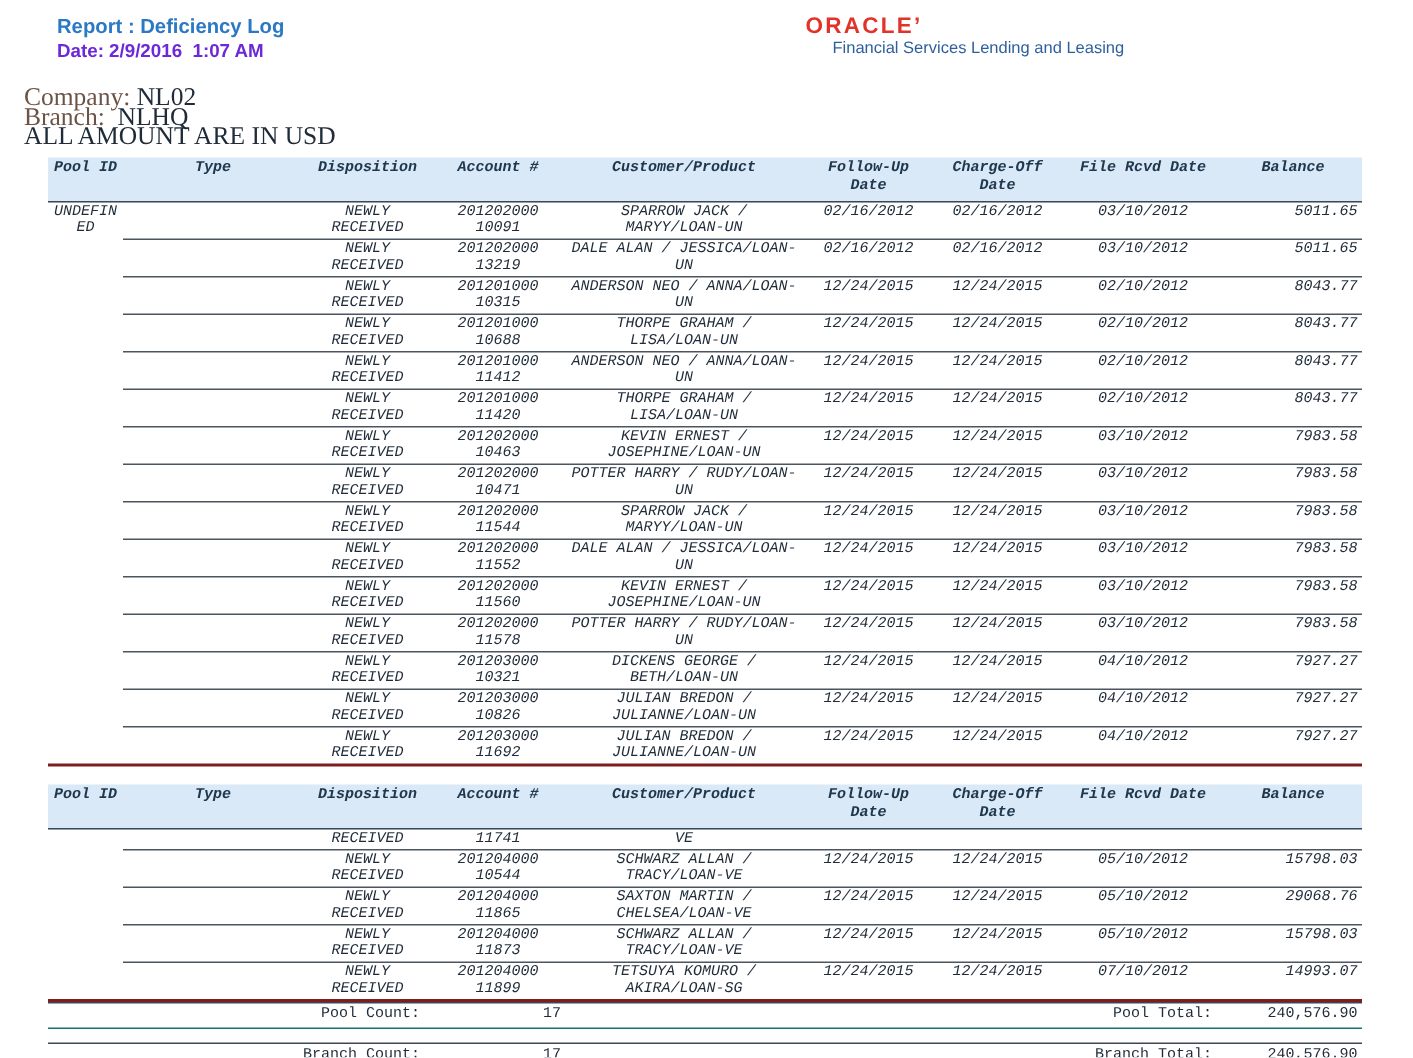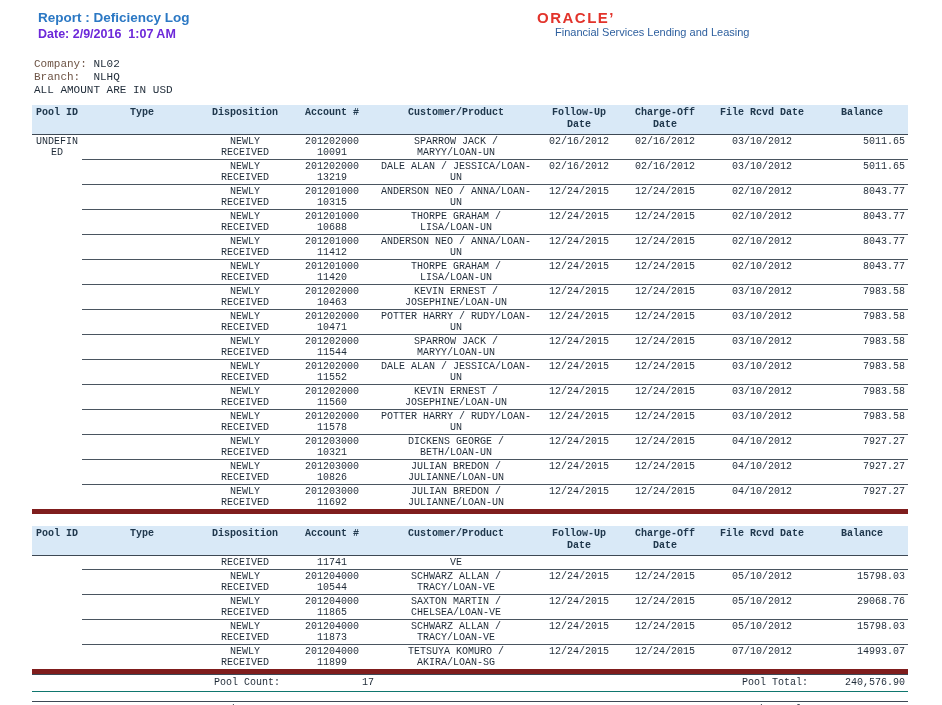--- a/index.html
+++ b/index.html
@@ -28,32 +28,32 @@
   .oracle-logo {
     font-family:"Liberation Sans",sans-serif;
     font-weight:bold; font-size:15px; letter-spacing:1.5px; color:#e2332b;
   }
   .oracle-tagline {
     font-family:"Liberation Sans",sans-serif;
     font-size:11px; color:#2d5f9e; margin-left:18px; margin-top:0px;
   }
 
   
-  .meta { margin:12px 0 0 34px; font-size:11px; line-height:13px; }
+  .meta { margin:12px 0 0 16px; font-size:17px; line-height:13px;font-family:Liberation Serif, serif; }
   .meta-row { white-space:pre; }
   .meta-label { color:#6d5344; }
   .meta-value { color:#1f2b38; }
   .meta-note { color:#1f2b38; }
 
   
   table.report, table.totals {
     border-collapse:collapse; table-layout:fixed;
     width:876px; margin-left:32px;
   }
-  table.report { margin-top:8px; border-bottom:5px solid #7f1d1d; }
+  table.report { margin-top:8px; border-bottom:2px solid #7f1d1d;font-style:italic; }
   table.report th {
     background:#d9e9f7; color:#20384d;
     font-weight:bold; font-size:10px; line-height:12px;
     text-align:center; vertical-align:top;
     padding:2px 2px 3px 2px;
     border-bottom:1.5px solid #3d4854;
   }
   table.report td {
     font-size:10px; line-height:11px;
     vertical-align:top; text-align:center;

